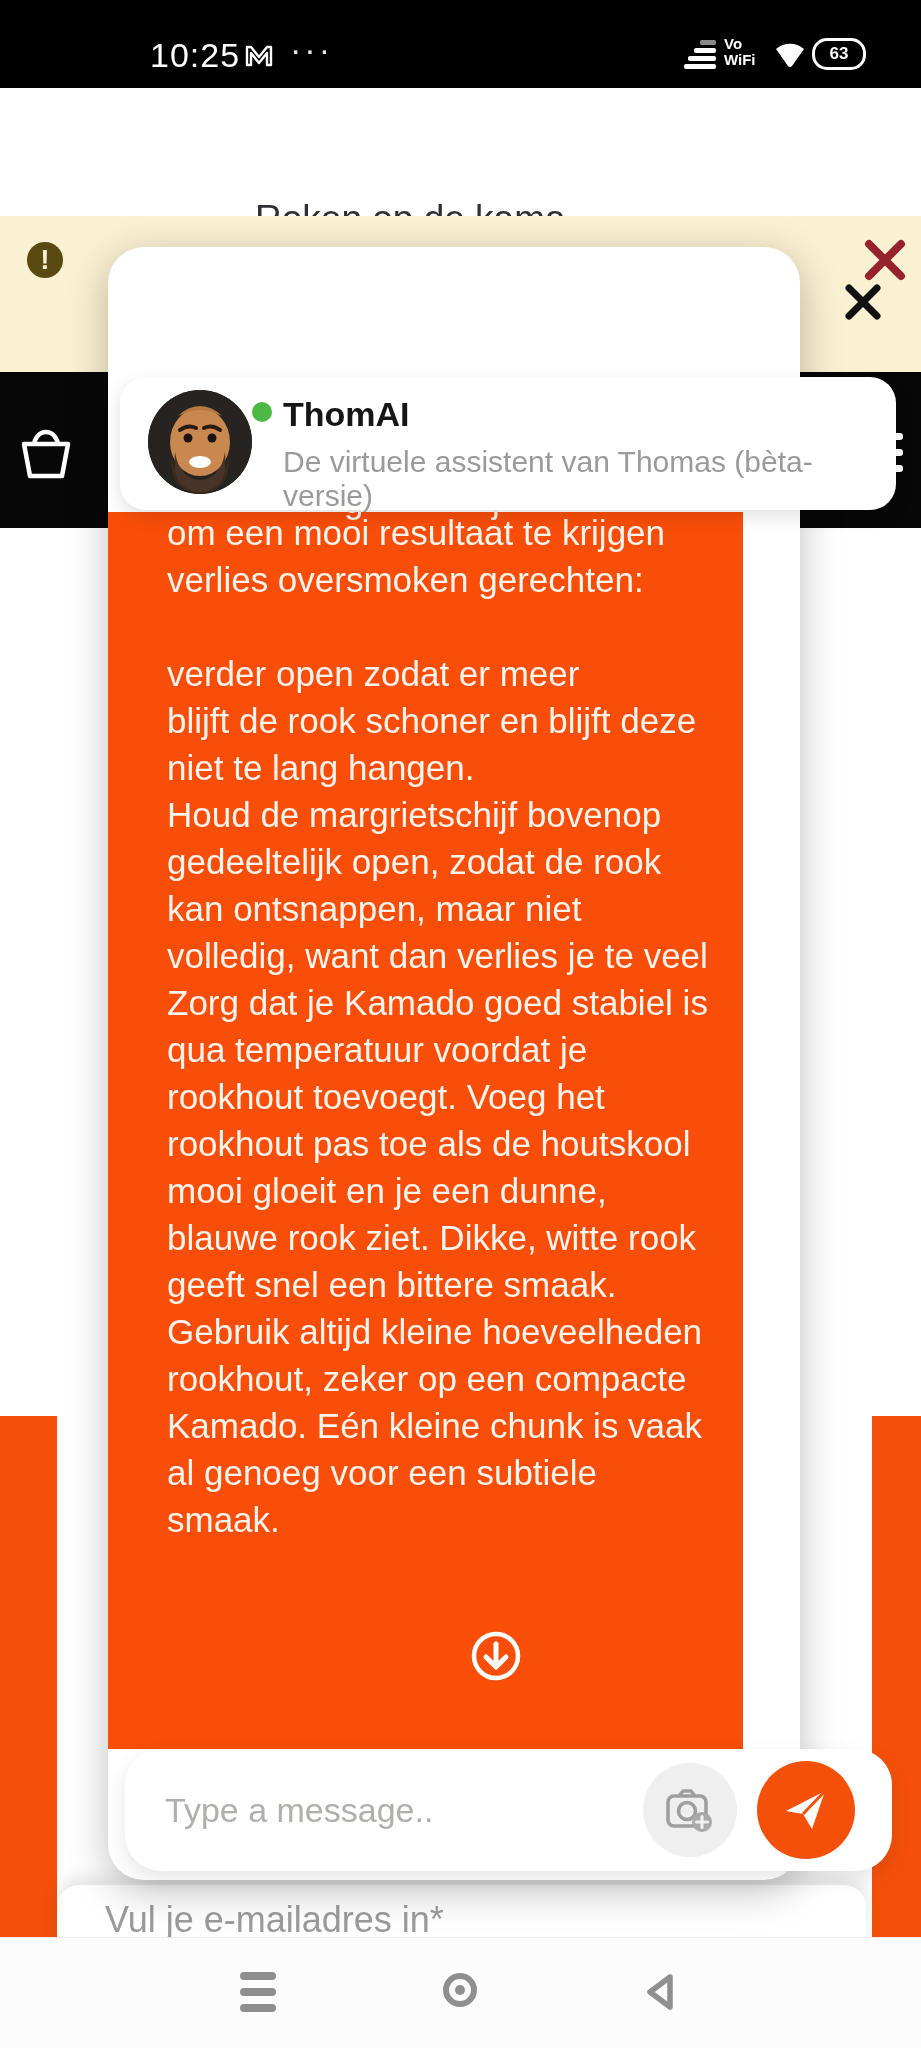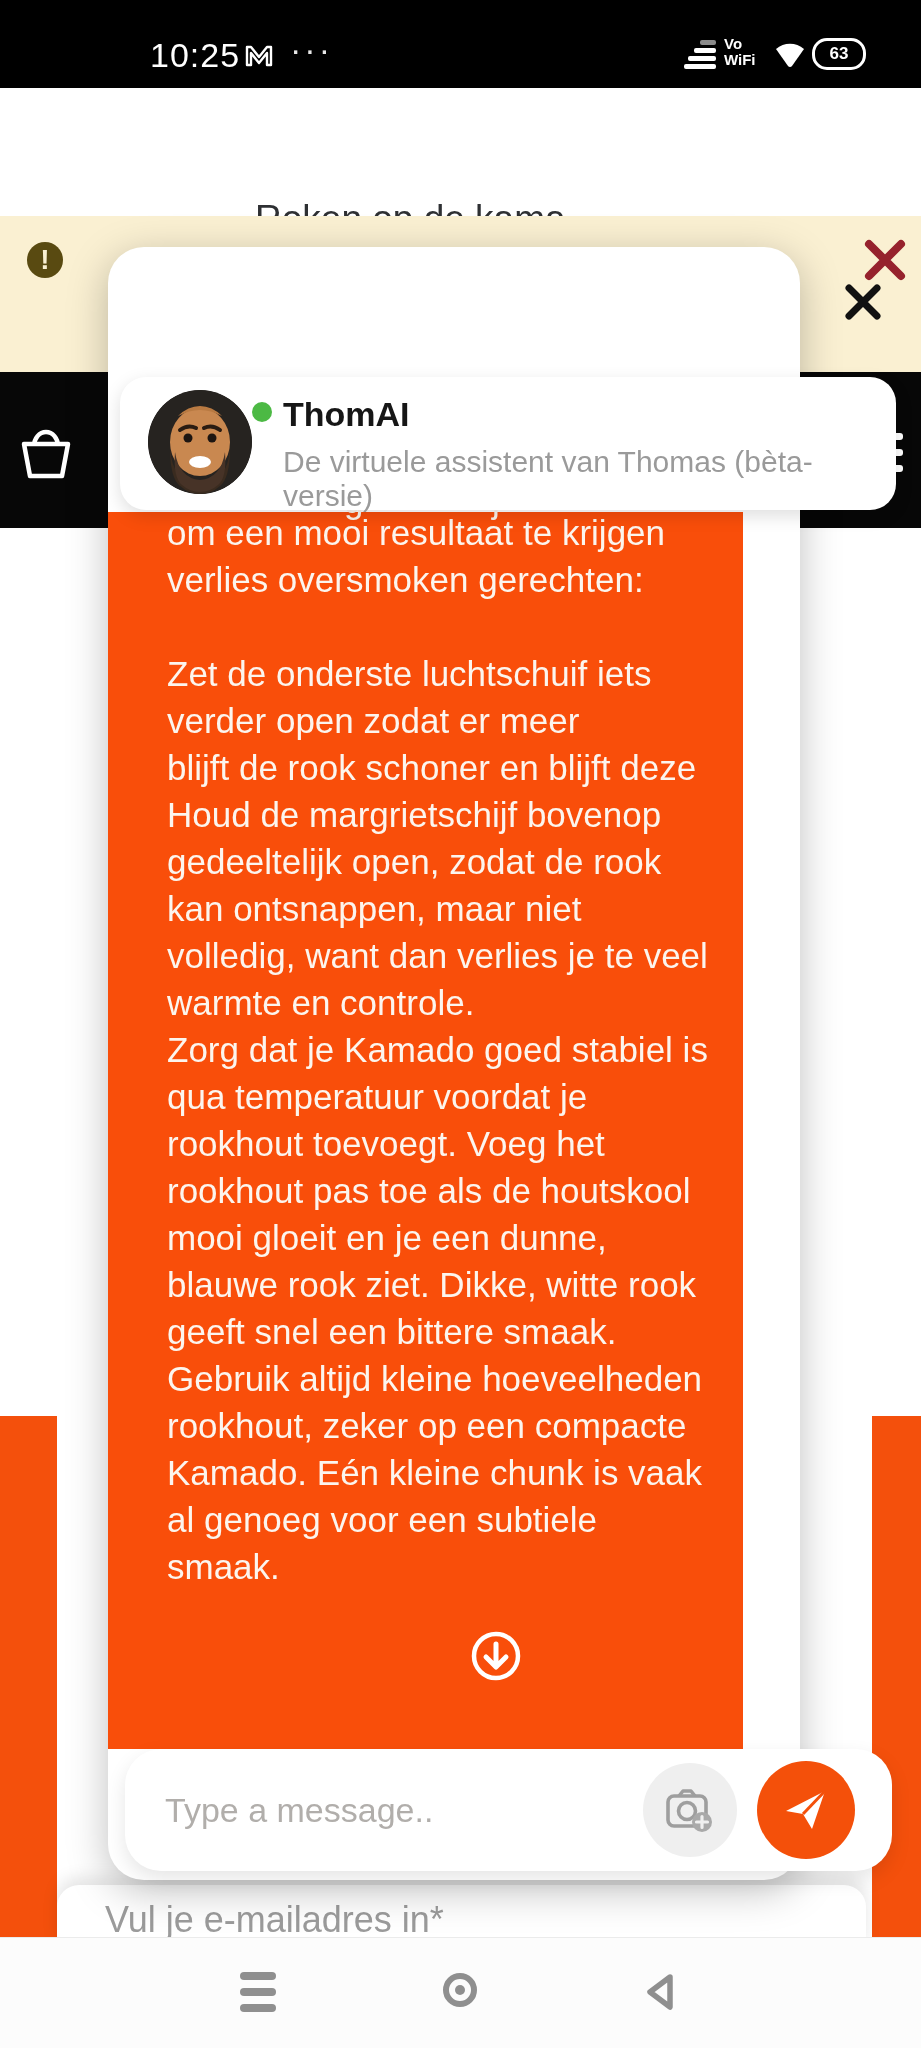--- a/index.html
+++ b/index.html
@@ -203,28 +203,27 @@
       <div class="abs hc-sub">De virtuele assistent van Thomas (bèta-versie)</div>
     </div>
 
     <div class="abs bubble">
       <span class="desc" style="left:236px;">g</span>
       <span class="desc" style="left:384px;">j</span>
       <div class="chat-lines">
           <div class="chat-line">om een mooi resultaat te krijgen</div>
           <div class="chat-line">verlies oversmoken gerechten:</div>
           <div class="chat-line"></div>
-          <div class="chat-line">Zet de onderste luchtschuif iets</div>
           <div class="chat-line">verder open zodat er meer</div>
           <div class="chat-line">blijft de rook schoner en blijft deze</div>
+          <div class="chat-line">niet te lang hangen.</div>
           <div class="chat-line">Houd de margrietschijf bovenop</div>
           <div class="chat-line">gedeeltelijk open, zodat de rook</div>
           <div class="chat-line">kan ontsnappen, maar niet</div>
           <div class="chat-line">volledig, want dan verlies je te veel</div>
-          <div class="chat-line">warmte en controle.</div>
           <div class="chat-line">Zorg dat je Kamado goed stabiel is</div>
           <div class="chat-line">qua temperatuur voordat je</div>
           <div class="chat-line">rookhout toevoegt. Voeg het</div>
           <div class="chat-line">rookhout pas toe als de houtskool</div>
           <div class="chat-line">mooi gloeit en je een dunne,</div>
           <div class="chat-line">blauwe rook ziet. Dikke, witte rook</div>
           <div class="chat-line">geeft snel een bittere smaak.</div>
           <div class="chat-line">Gebruik altijd kleine hoeveelheden</div>
           <div class="chat-line">rookhout, zeker op een compacte</div>
           <div class="chat-line">Kamado. Eén kleine chunk is vaak</div>

